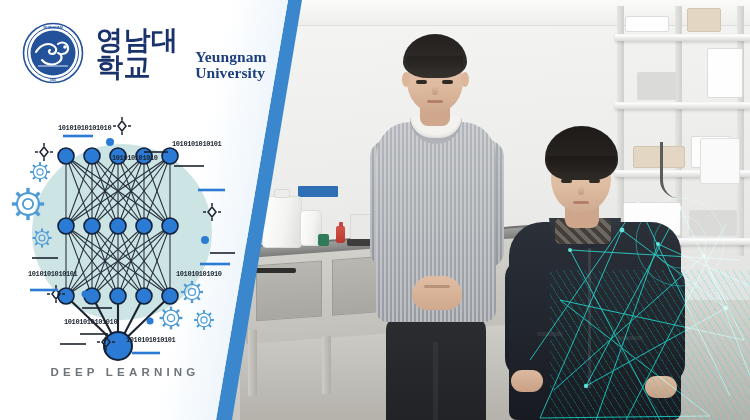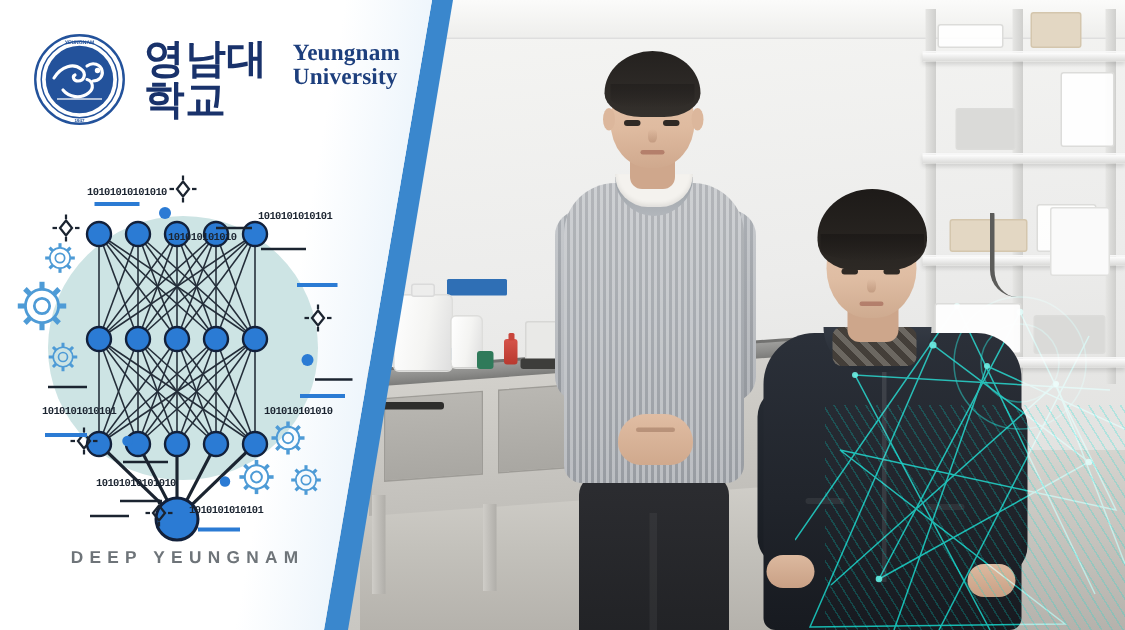--- a/index.html
+++ b/index.html
@@ -289,21 +289,21 @@
     position:absolute; left:22px; top:22px;
     display:flex; align-items:center; gap:12px;
   }
   #seal { width:62px; height:62px; flex:0 0 62px; }
   #brand-text { display:flex; line-height:1; }
   #brand-ko {
     font-size:27px; font-weight:700; color:#19326b; letter-spacing:.5px;
     font-family:"DejaVu Sans","Liberation Sans",sans-serif;
   }
   #brand-en {
-    font-size:15.5px; font-weight:700; color:#1d3f7d; margin-top:2px;
+    font-size:15.5px; font-weight:700; color:#1d3f7d; margin-top:23px;
     font-family:"Liberation Serif", serif; letter-spacing:.1px;
   }
   #nn-art { position:absolute; left:0; top:104px; width:268px; height:260px; }
   #deep-learning-label {
     position:absolute; left:0; top:366px; width:250px;
     text-align:center; font-size:11.5px; font-weight:700;
     letter-spacing:4.2px; color:#6e7479;
   }
 </style>
 </head>
@@ -692,16 +692,16 @@
         <text x="58" y="26">10101010101010</text>
         <text x="172" y="42">1010101010101</text>
         <text x="112" y="58" transform="translate(0,-2)">101010101010</text>
         <text x="28" y="172">1010101010101</text>
         <text x="176" y="172">101010101010</text>
         <text x="64" y="220">10101010101010</text>
         <text x="126" y="238">1010101010101</text>
       </g>
     </svg>
 
-    <div id="deep-learning-label">DEEP YEUNGNAM</div>
+    <div id="deep-learning-label">DEEP LEARNING</div>
   </div>
 
 </div>
 
 </body></html>

